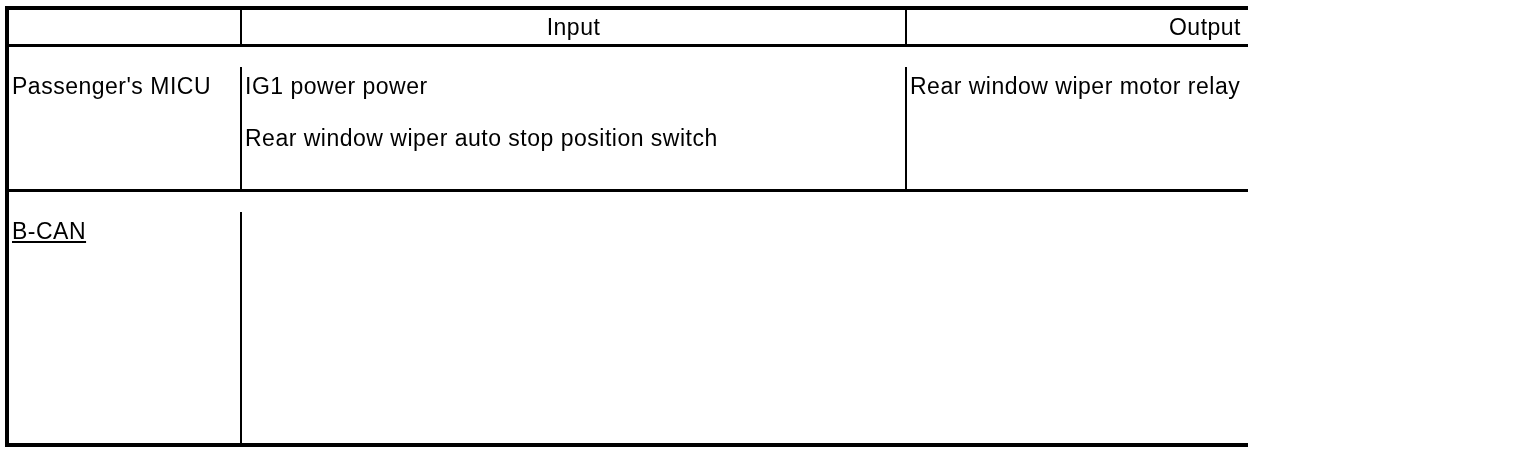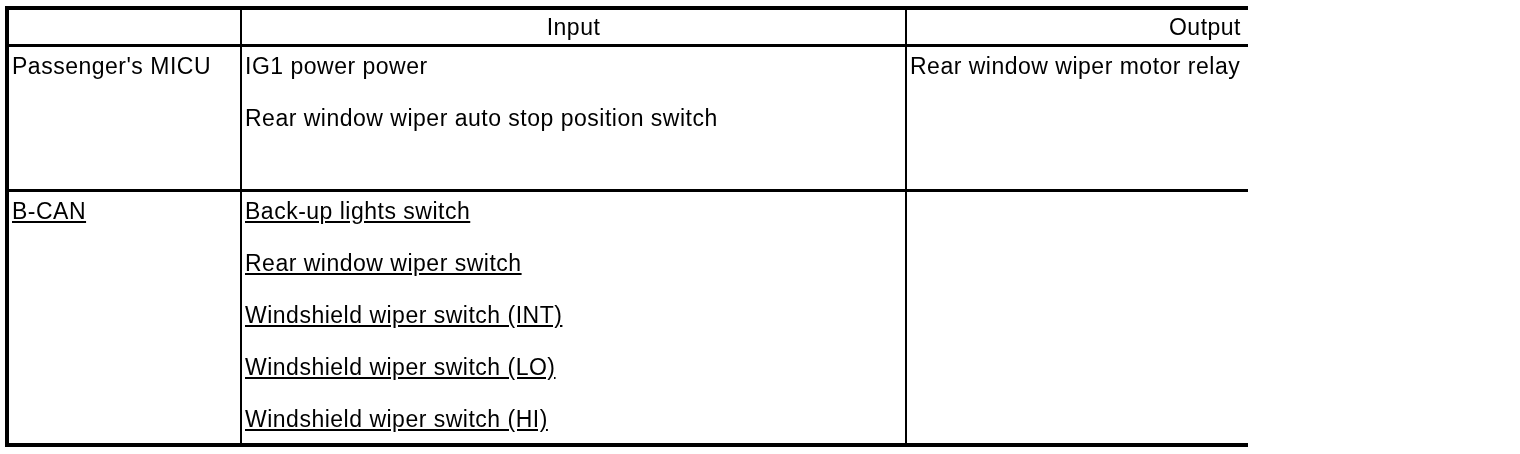--- a/index.html
+++ b/index.html
@@ -44,20 +44,21 @@
   .cell.c3 { border-right: none; }
   .cell.r2 { border-bottom: none; text-decoration: underline; }
   .cell.head {
     display: flex;
     align-items: center;
     justify-content: center;
     text-align: center;
   }
   .cell.body {
     padding: 6px 4px 0 3px;
+    margin-top: 20px;
   }
   .entry {
     height: 52px;
     line-height: 26px;
     white-space: nowrap;
   }
 </style>
 </head>
 <body>
 
@@ -81,23 +82,16 @@
       <div class="entry">IG1 power power</div>
       <div class="entry">Rear window wiper auto stop position switch</div>
     </div>
     <div class="cell body c3 r1">
       <div class="entry">Rear window wiper motor relay</div>
     </div>
 
     <div class="cell body c1 r2">
       <div class="entry">B-CAN</div>
     </div>
-    <div class="cell body c2 r2">
-      <div class="entry">Back-up lights switch</div>
-      <div class="entry">Rear window wiper switch</div>
-      <div class="entry">Windshield wiper switch (INT)</div>
-      <div class="entry">Windshield wiper switch (LO)</div>
-      <div class="entry">Windshield wiper switch (HI)</div>
-    </div>
     <div class="cell body c3 r2"></div>
 
   </div>
 </div>
 
 </body></html>

